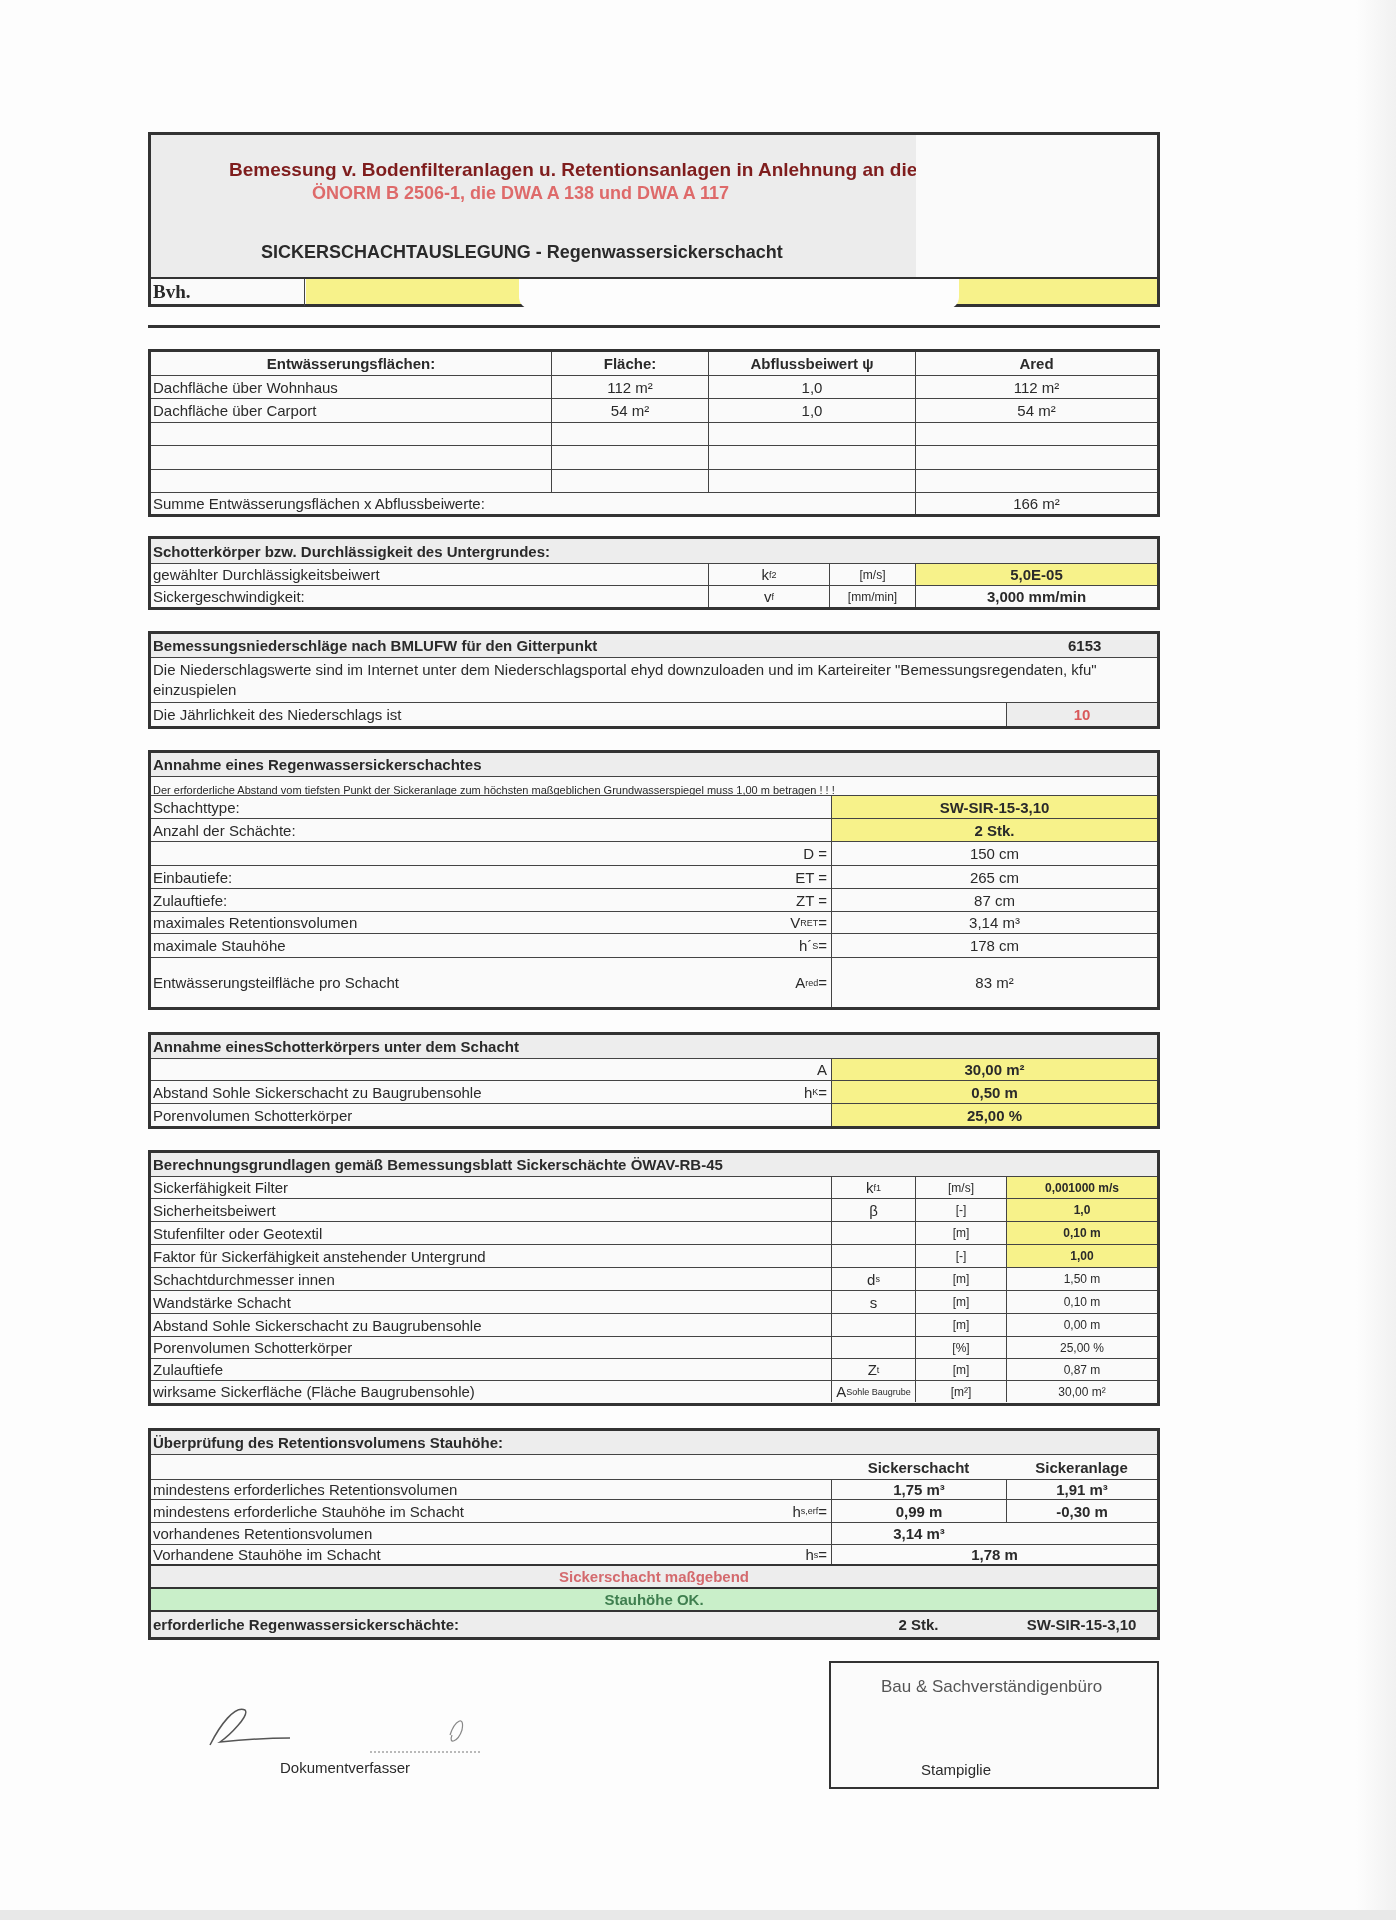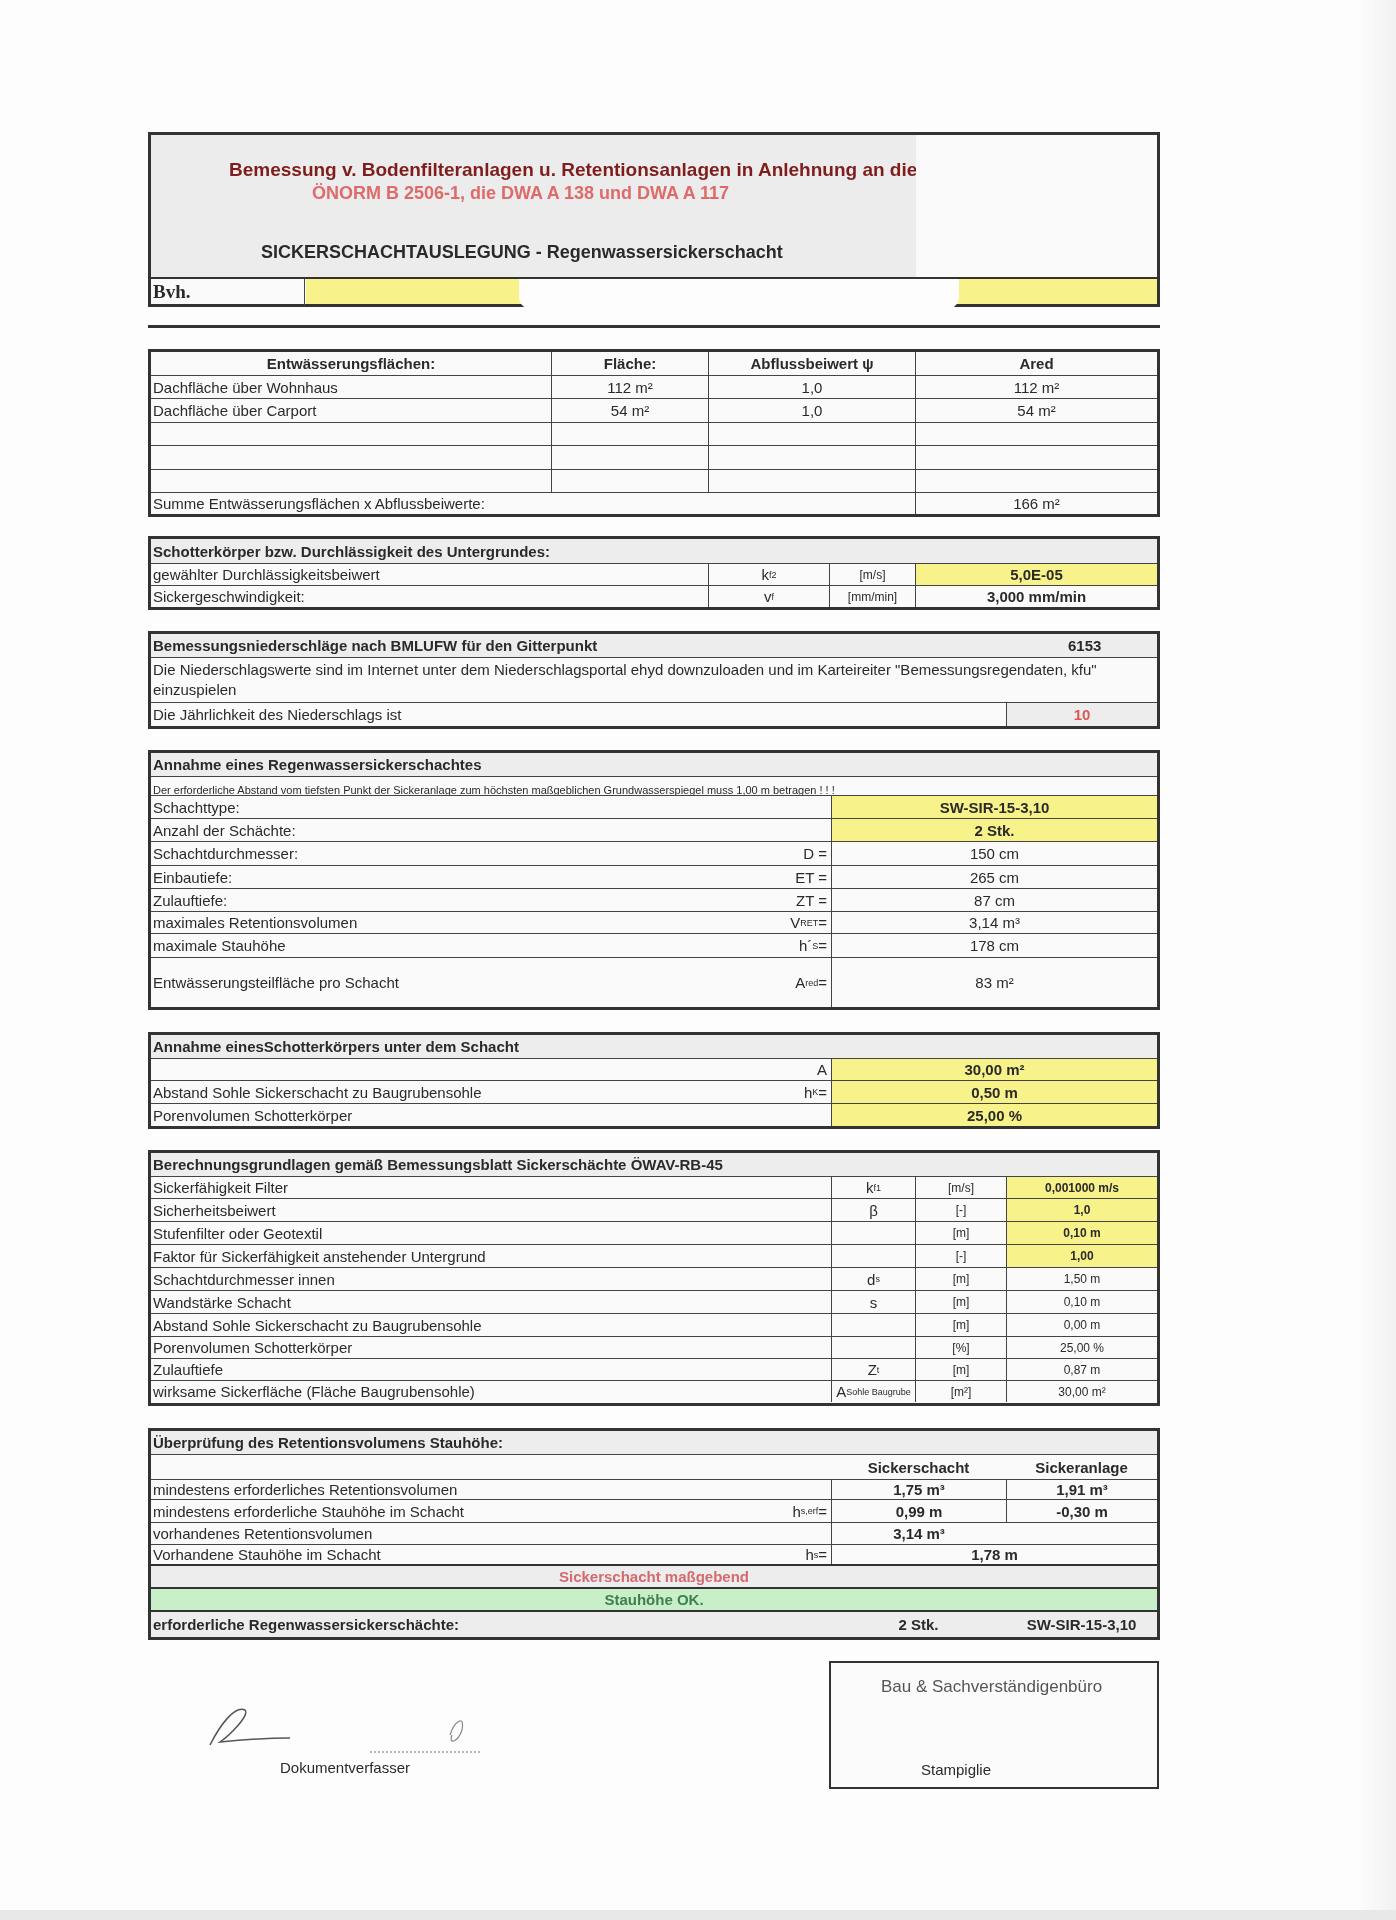--- a/index.html
+++ b/index.html
@@ -136,21 +136,20 @@
   </div>
   <div class="row" style="top:43px; height:23px;">
     <div class="cell" style="left:0; width:680px;">Schachttype:</div>
     <div class="cell center vl yellow bold" style="left:680px; width:326px;">SW-SIR-15-3,10</div>
   </div>
   <div class="row" style="top:66px; height:23px;">
     <div class="cell" style="left:0; width:680px;">Anzahl der Schächte:</div>
     <div class="cell center vl yellow bold" style="left:680px; width:326px;">2 Stk.</div>
   </div>
   <div class="row" style="top:89px; height:24px;">
-    <div class="cell" style="left:0; width:600px;">Schachtdurchmesser:</div>
     <div class="cell right" style="left:600px; width:80px;">D =</div>
     <div class="cell center vl" style="left:680px; width:326px;">150 cm</div>
   </div>
   <div class="row" style="top:113px; height:23px;">
     <div class="cell" style="left:0; width:600px;">Einbautiefe:</div>
     <div class="cell right" style="left:600px; width:80px;">ET =</div>
     <div class="cell center vl" style="left:680px; width:326px;">265 cm</div>
   </div>
   <div class="row" style="top:136px; height:23px;">
     <div class="cell" style="left:0; width:600px;">Zulauftiefe:</div>

